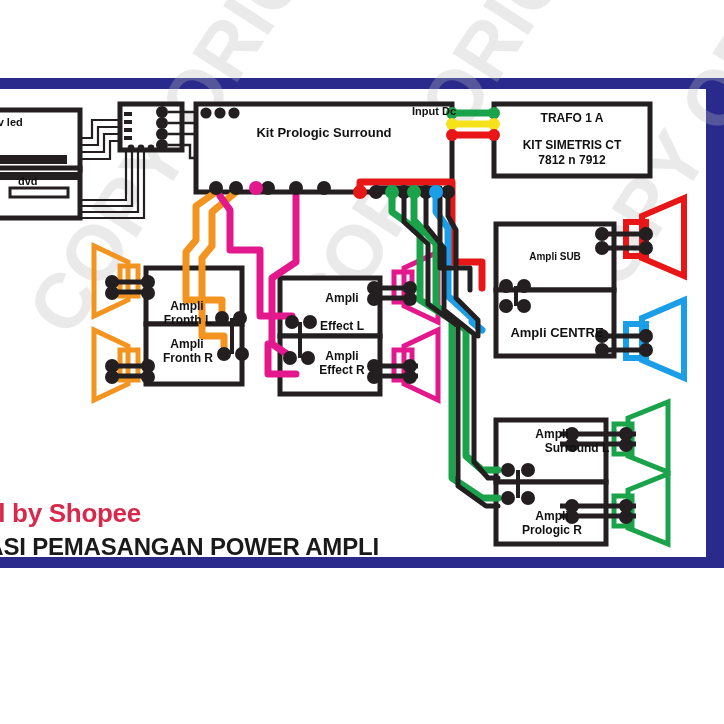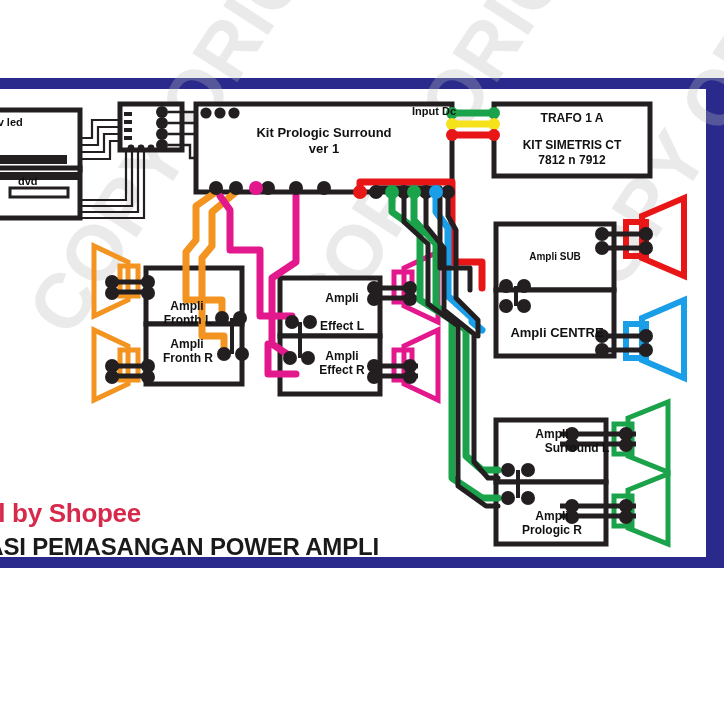--- a/index.html
+++ b/index.html
@@ -281,21 +281,20 @@
       <path d="M518 470 L518 498" stroke="#231f20" stroke-width="4" fill="none"></path>
     </g>
 
   </svg>
 
   <div class="txt" style="left:-6px;top:117px;width:70px;font-size:11px;text-align:left;">tv led</div>
 
   <div class="txt" style="left:18px;top:176px;width:60px;font-size:11px;text-align:left;">dvd</div>
 
   <div class="txt" style="left:222px;top:126px;width:204px;font-size:13px;">Kit Prologic Surround</div>
-  <div class="txt" style="left:222px;top:142px;width:204px;font-size:13px;">ver 1</div>
 
   <div class="txt" style="left:390px;top:106px;width:66px;font-size:11px;text-align:right;">Input Dc</div>
 
   <div class="txt" style="left:500px;top:112px;width:144px;font-size:12px;text-align:center;">TRAFO 1 A</div>
   <div class="txt" style="left:500px;top:139px;width:144px;font-size:12px;">KIT SIMETRIS CT</div>
   <div class="txt" style="left:500px;top:154px;width:144px;font-size:12px;">7812 n 7912</div>
 
   <div class="txt" style="left:150px;top:300px;width:74px;font-size:12px;">Ampli</div>
   <div class="txt" style="left:148px;top:314px;width:80px;font-size:12px;">Fronth L</div>
   <div class="txt" style="left:150px;top:338px;width:74px;font-size:12px;">Ampli</div>

